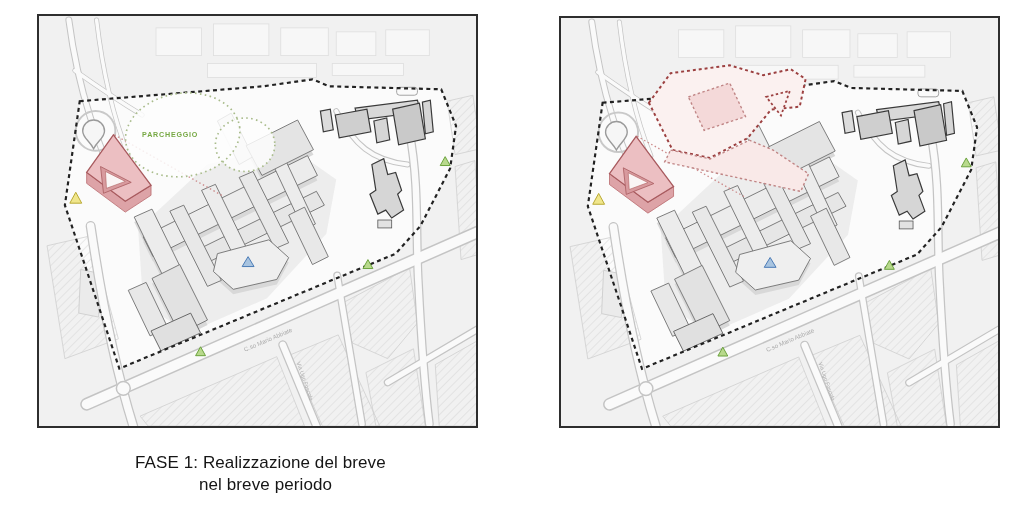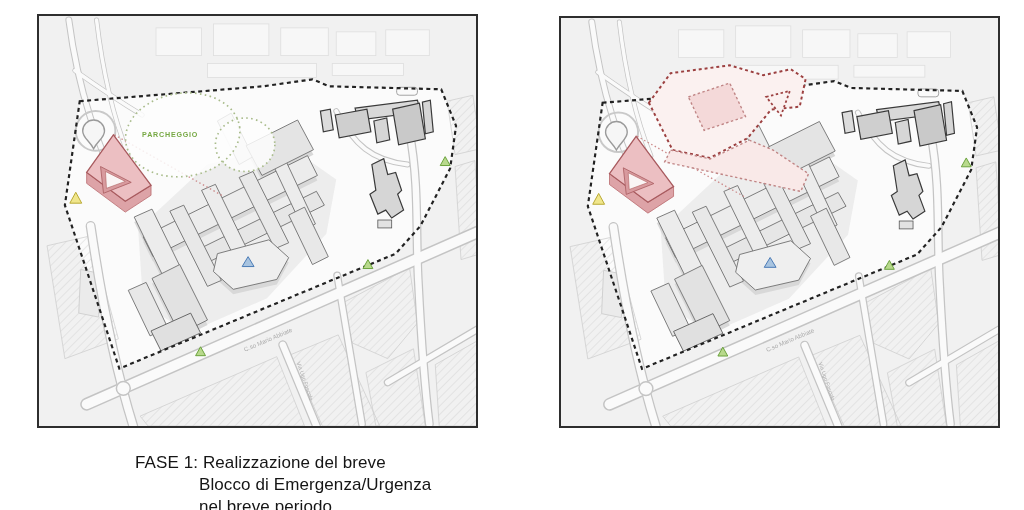--- a/index.html
+++ b/index.html
@@ -162,21 +162,20 @@
         <ellipse cx="145" cy="120" rx="58" ry="42" transform="rotate(-8 145 120)" fill="none" stroke="#a9bc8b" stroke-width="1.7" stroke-dasharray="1.6 3.4"></ellipse>
         <ellipse cx="208" cy="130" rx="30" ry="27" fill="none" stroke="#a9bc8b" stroke-width="1.7" stroke-dasharray="1.6 3.4"></ellipse>
         <text x="104" y="122" font-size="7.2" font-weight="bold" letter-spacing="0.8" fill="#76a843" font-family="Liberation Sans, sans-serif">PARCHEGGIO</text>
       </g>
     </svg>
     <figcaption class="caption" id="caption-fase1">
       <div class="cap-line1">
         <span>FASE 1:</span>
         <span>Realizzazione del breve</span>
       </div>
-      <div class="cap-rest">Blocco di Emergenza/Urgenza</div>
       <div class="cap-rest">nel breve periodo</div>
     </figcaption>
   </figure>
 
   <figure class="map-panel" id="panel-fase2" style="margin:0">
     <svg viewBox="0 0 441 414">
       <use href="#basemap"></use>
       <g>
         <polygon points="88,86 110,56 170,48 204,58 232,52 247,62 241,90 212,93 188,122 150,142 112,134" fill="#fbf1f0" stroke="#9c4040" stroke-width="2" stroke-dasharray="3 3"></polygon>
         <polygon points="110,134 150,143 190,124 214,134 250,158 242,176 150,156 104,146" fill="#f9e9e8" stroke="#c08585" stroke-width="1.4" stroke-dasharray="2.5 2.5"></polygon>

